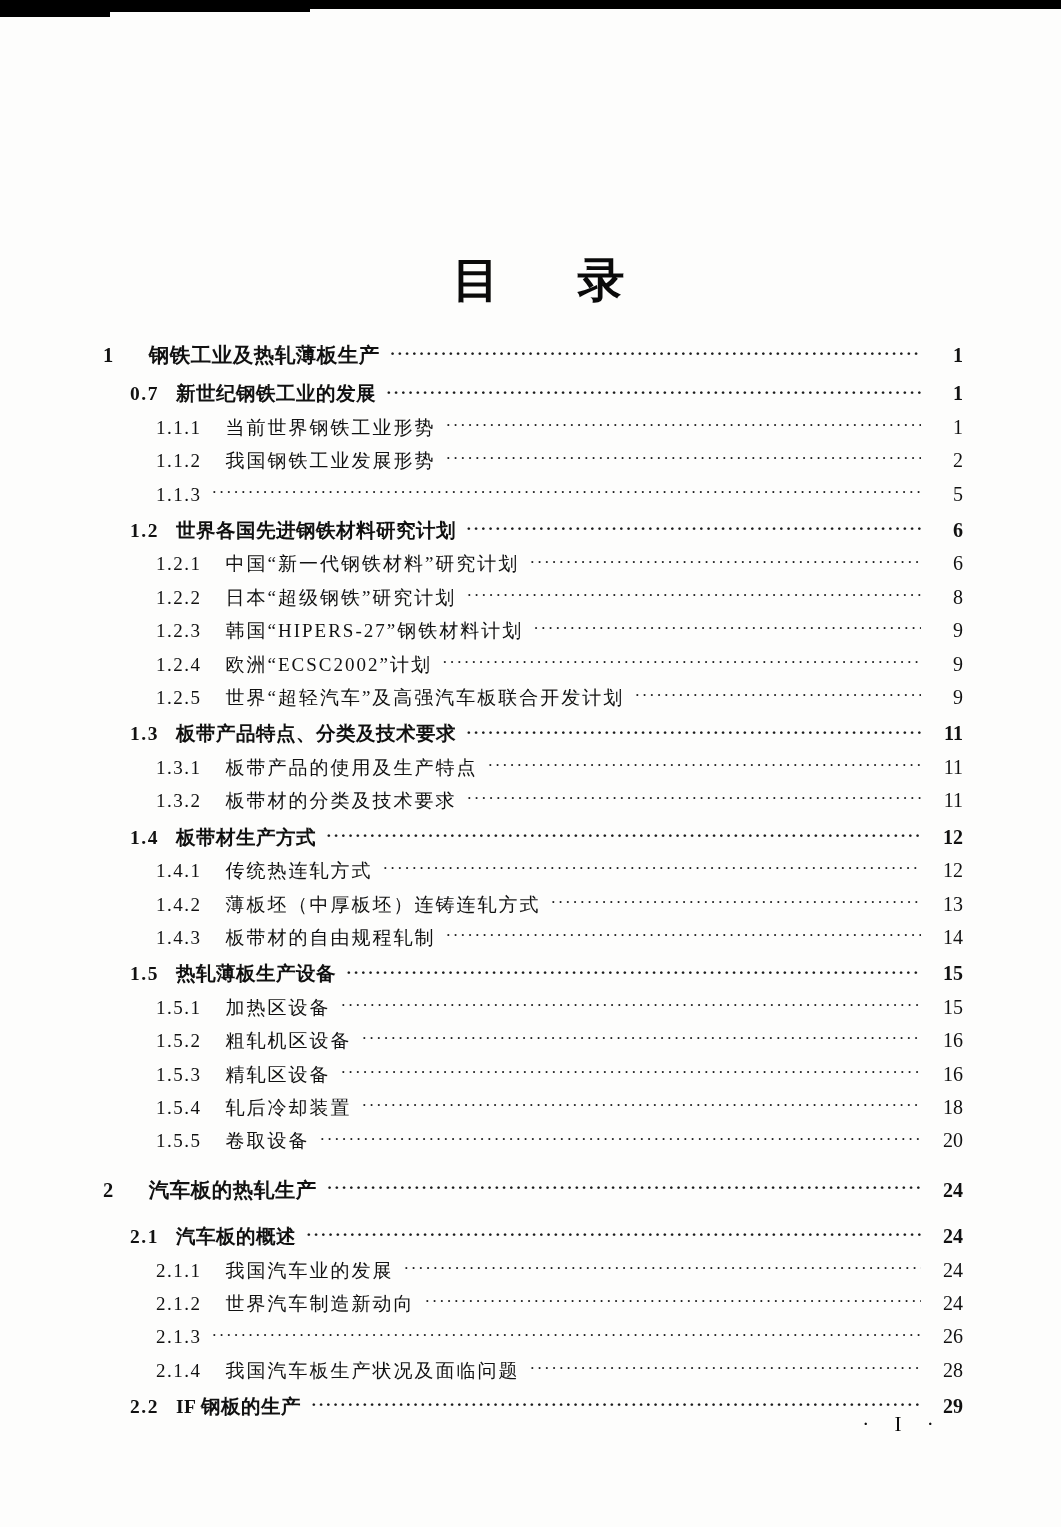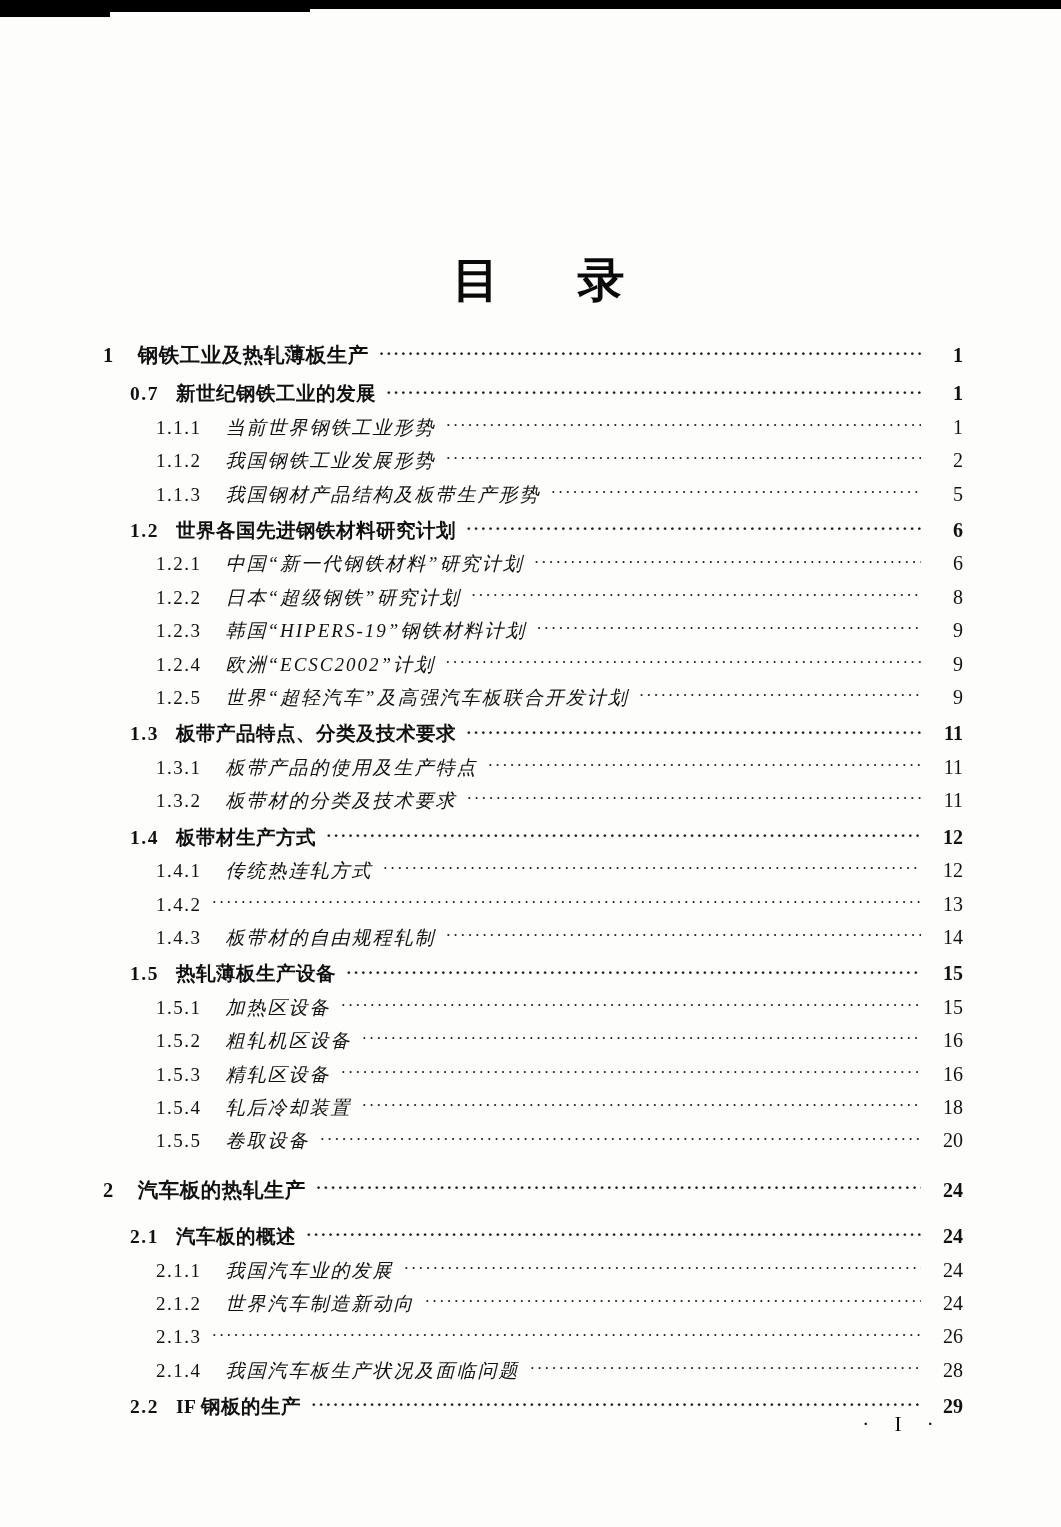--- a/index.html
+++ b/index.html
@@ -90,32 +90,32 @@
   .toc-row .pg {
     flex: 0 0 34px;
     text-align: right;
     font-size: 20px;
   }
   .level-1 {
     font-weight: bold;
     font-size: 20.5px;
     margin-bottom: 6px;
   }
-  .level-1 .title { margin-left: 23px; }
+  .level-1 .title { margin-left: 34px; }
   .level-2 {
     font-weight: bold;
     font-size: 19.5px;
     padding-left: 27px;
     margin-top: 3px;
   }
   .level-2 .title { margin-left: 17px; text-align: center; }
   .level-3 {
     padding-left: 53px;
   }
-  .level-3 .title { margin-left: 24px; letter-spacing: 2px; font-style: italic; }
+  .level-3 .title { margin-left: 24px; letter-spacing: 2px; }
   .gap-before { margin-top: 16px; }
   .gap-after  { margin-bottom: 14px; }
   .footer-page {
     position: absolute;
     top: 1412px;
     left: 848px;
     width: 110px;
     text-align: center;
     font-size: 21px;
     letter-spacing: 10px;
@@ -151,21 +151,20 @@
     <span class="pg">1</span>
   </div>
       <div class="toc-row level-3">
     <span class="num">1.1.2</span>
     <span class="title">我国钢铁工业发展形势</span>
     <span class="dots">········································································································································································································</span>
     <span class="pg">2</span>
   </div>
       <div class="toc-row level-3">
     <span class="num">1.1.3</span>
-    <span class="title">我国钢材产品结构及板带生产形势</span>
     <span class="dots">········································································································································································································</span>
     <span class="pg">5</span>
   </div>
       <div class="toc-row level-2">
     <span class="num">1.2</span>
     <span class="title">世界各国先进钢铁材料研究计划</span>
     <span class="dots">········································································································································································································</span>
     <span class="pg">6</span>
   </div>
       <div class="toc-row level-3">
@@ -175,21 +174,21 @@
     <span class="pg">6</span>
   </div>
       <div class="toc-row level-3">
     <span class="num">1.2.2</span>
     <span class="title">日本“超级钢铁”研究计划</span>
     <span class="dots">········································································································································································································</span>
     <span class="pg">8</span>
   </div>
       <div class="toc-row level-3">
     <span class="num">1.2.3</span>
-    <span class="title">韩国“HIPERS-19”钢铁材料计划</span>
+    <span class="title">韩国“HIPERS-27”钢铁材料计划</span>
     <span class="dots">········································································································································································································</span>
     <span class="pg">9</span>
   </div>
       <div class="toc-row level-3">
     <span class="num">1.2.4</span>
     <span class="title">欧洲“ECSC2002”计划</span>
     <span class="dots">········································································································································································································</span>
     <span class="pg">9</span>
   </div>
       <div class="toc-row level-3">
@@ -223,20 +222,21 @@
     <span class="pg">12</span>
   </div>
       <div class="toc-row level-3">
     <span class="num">1.4.1</span>
     <span class="title">传统热连轧方式</span>
     <span class="dots">········································································································································································································</span>
     <span class="pg">12</span>
   </div>
       <div class="toc-row level-3">
     <span class="num">1.4.2</span>
+    <span class="title">薄板坯（中厚板坯）连铸连轧方式</span>
     <span class="dots">········································································································································································································</span>
     <span class="pg">13</span>
   </div>
       <div class="toc-row level-3">
     <span class="num">1.4.3</span>
     <span class="title">板带材的自由规程轧制</span>
     <span class="dots">········································································································································································································</span>
     <span class="pg">14</span>
   </div>
       <div class="toc-row level-2">

